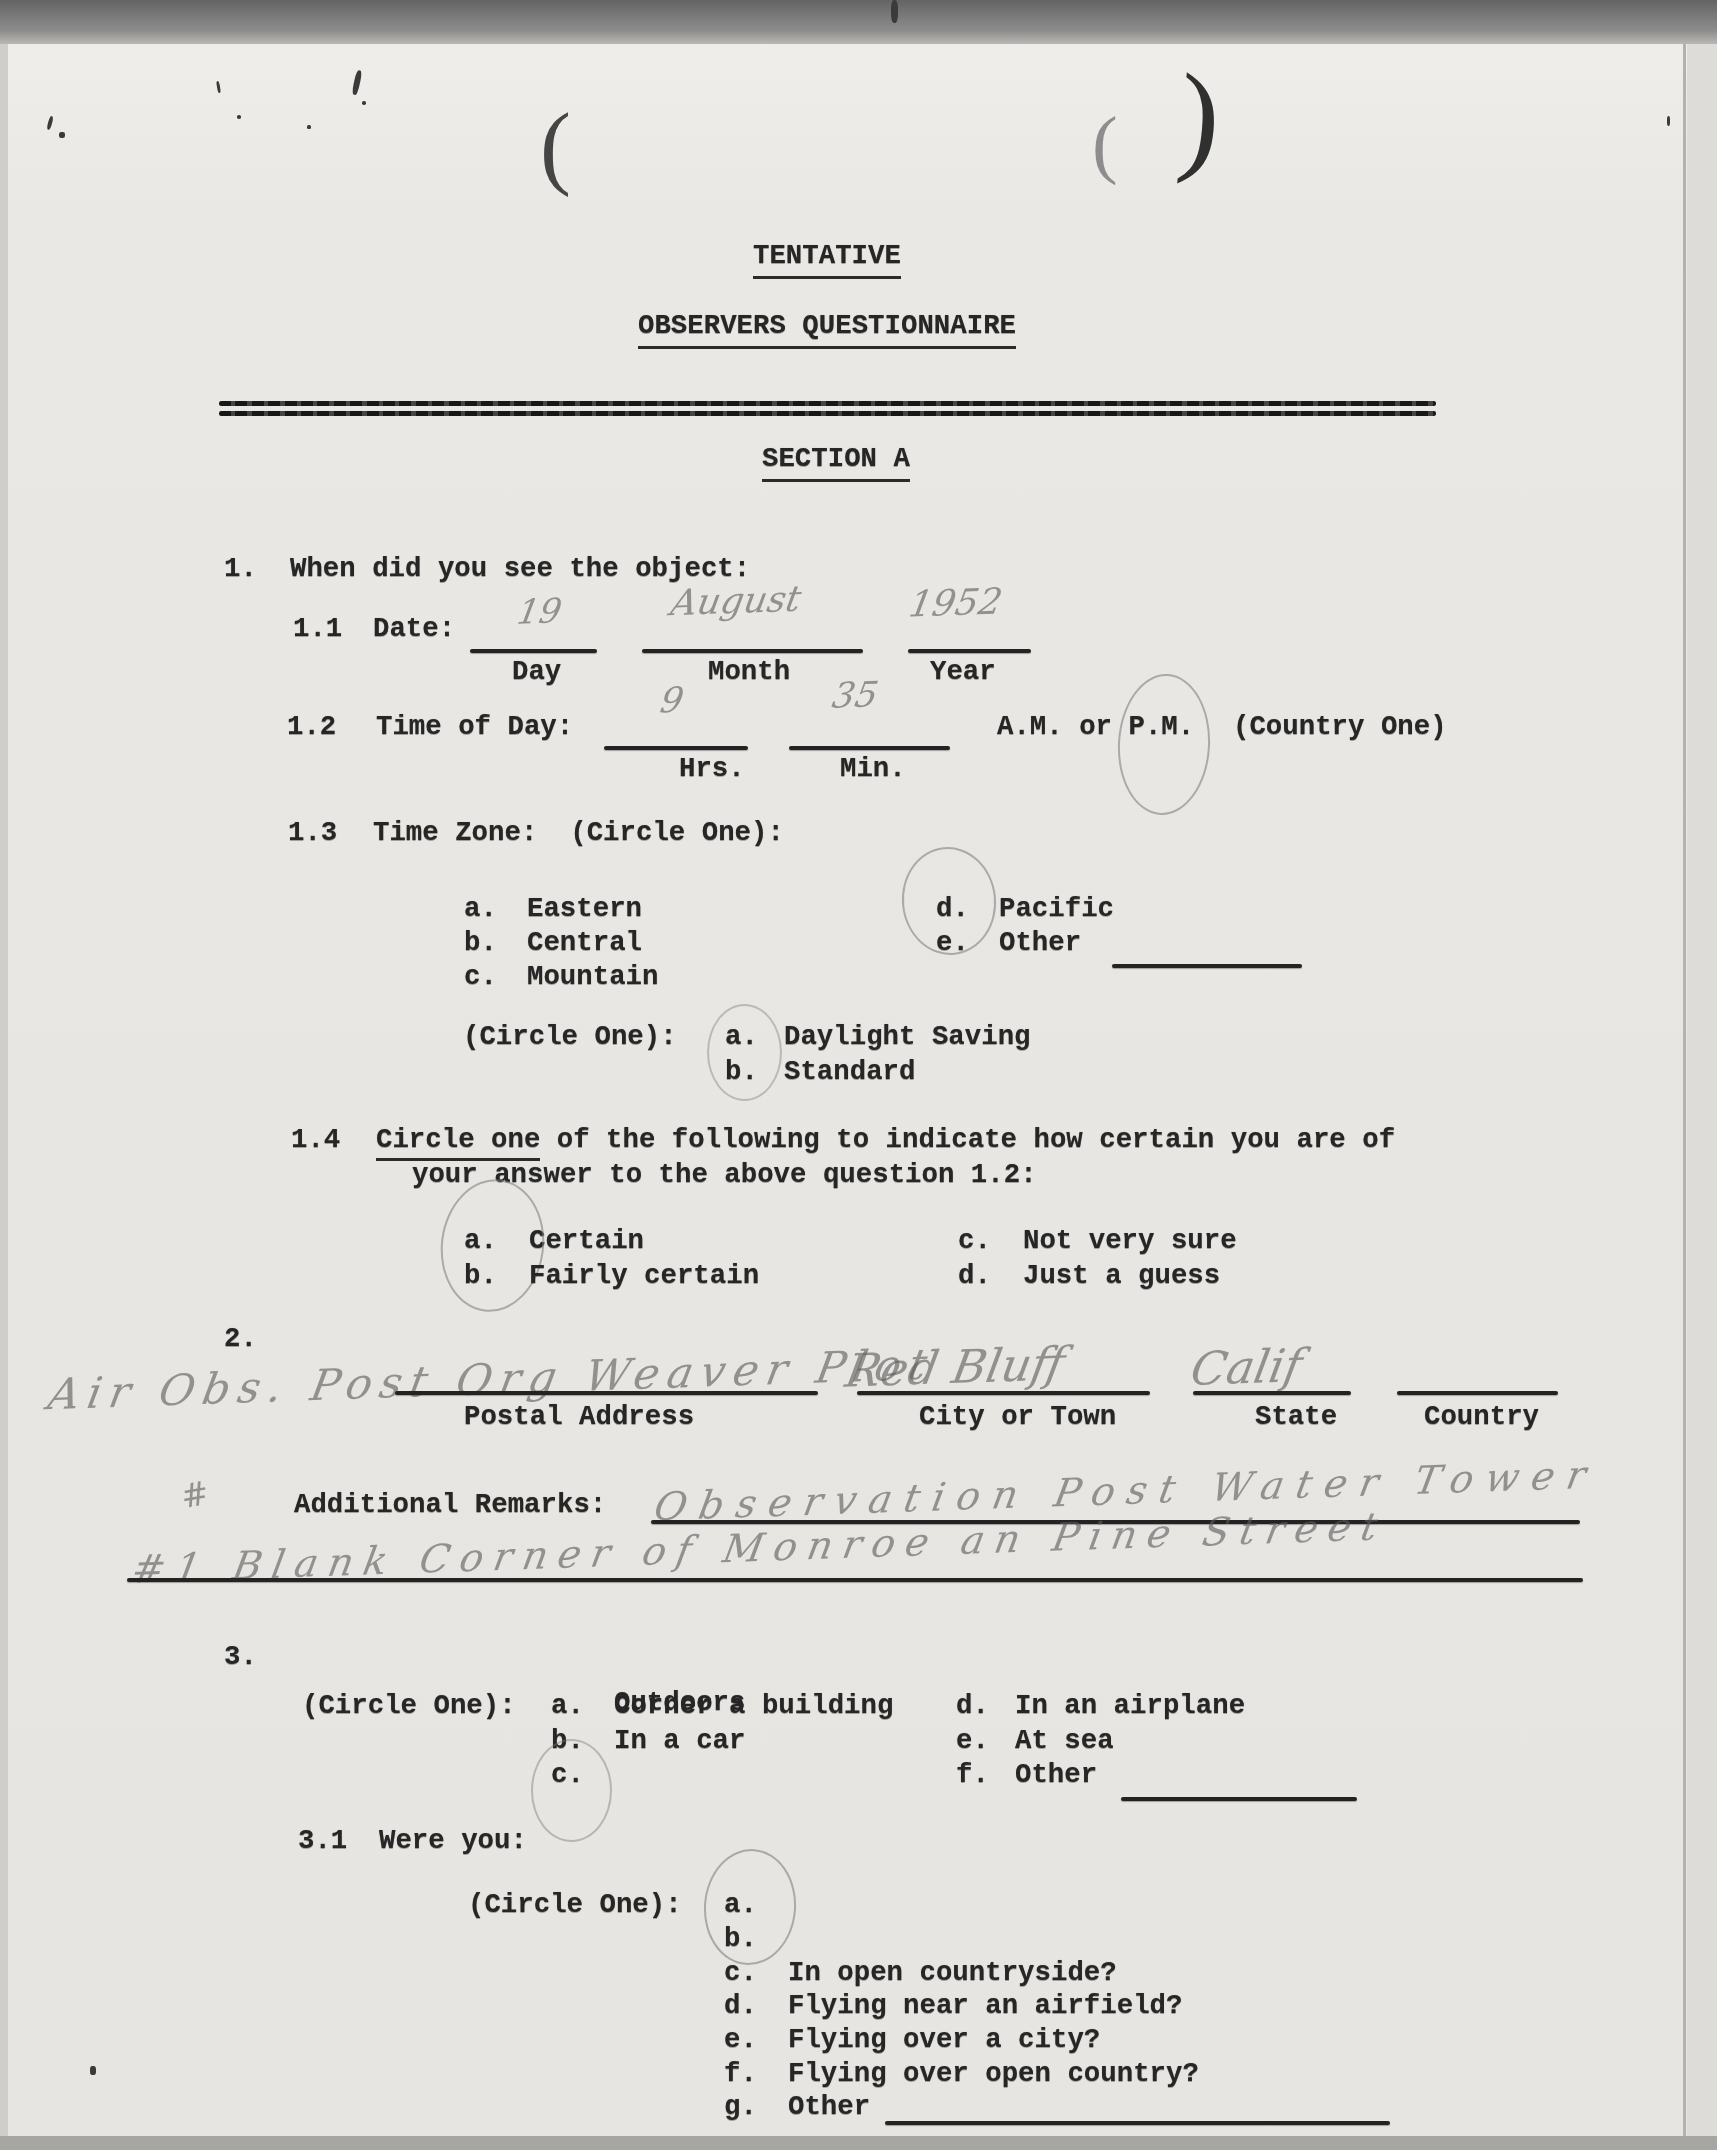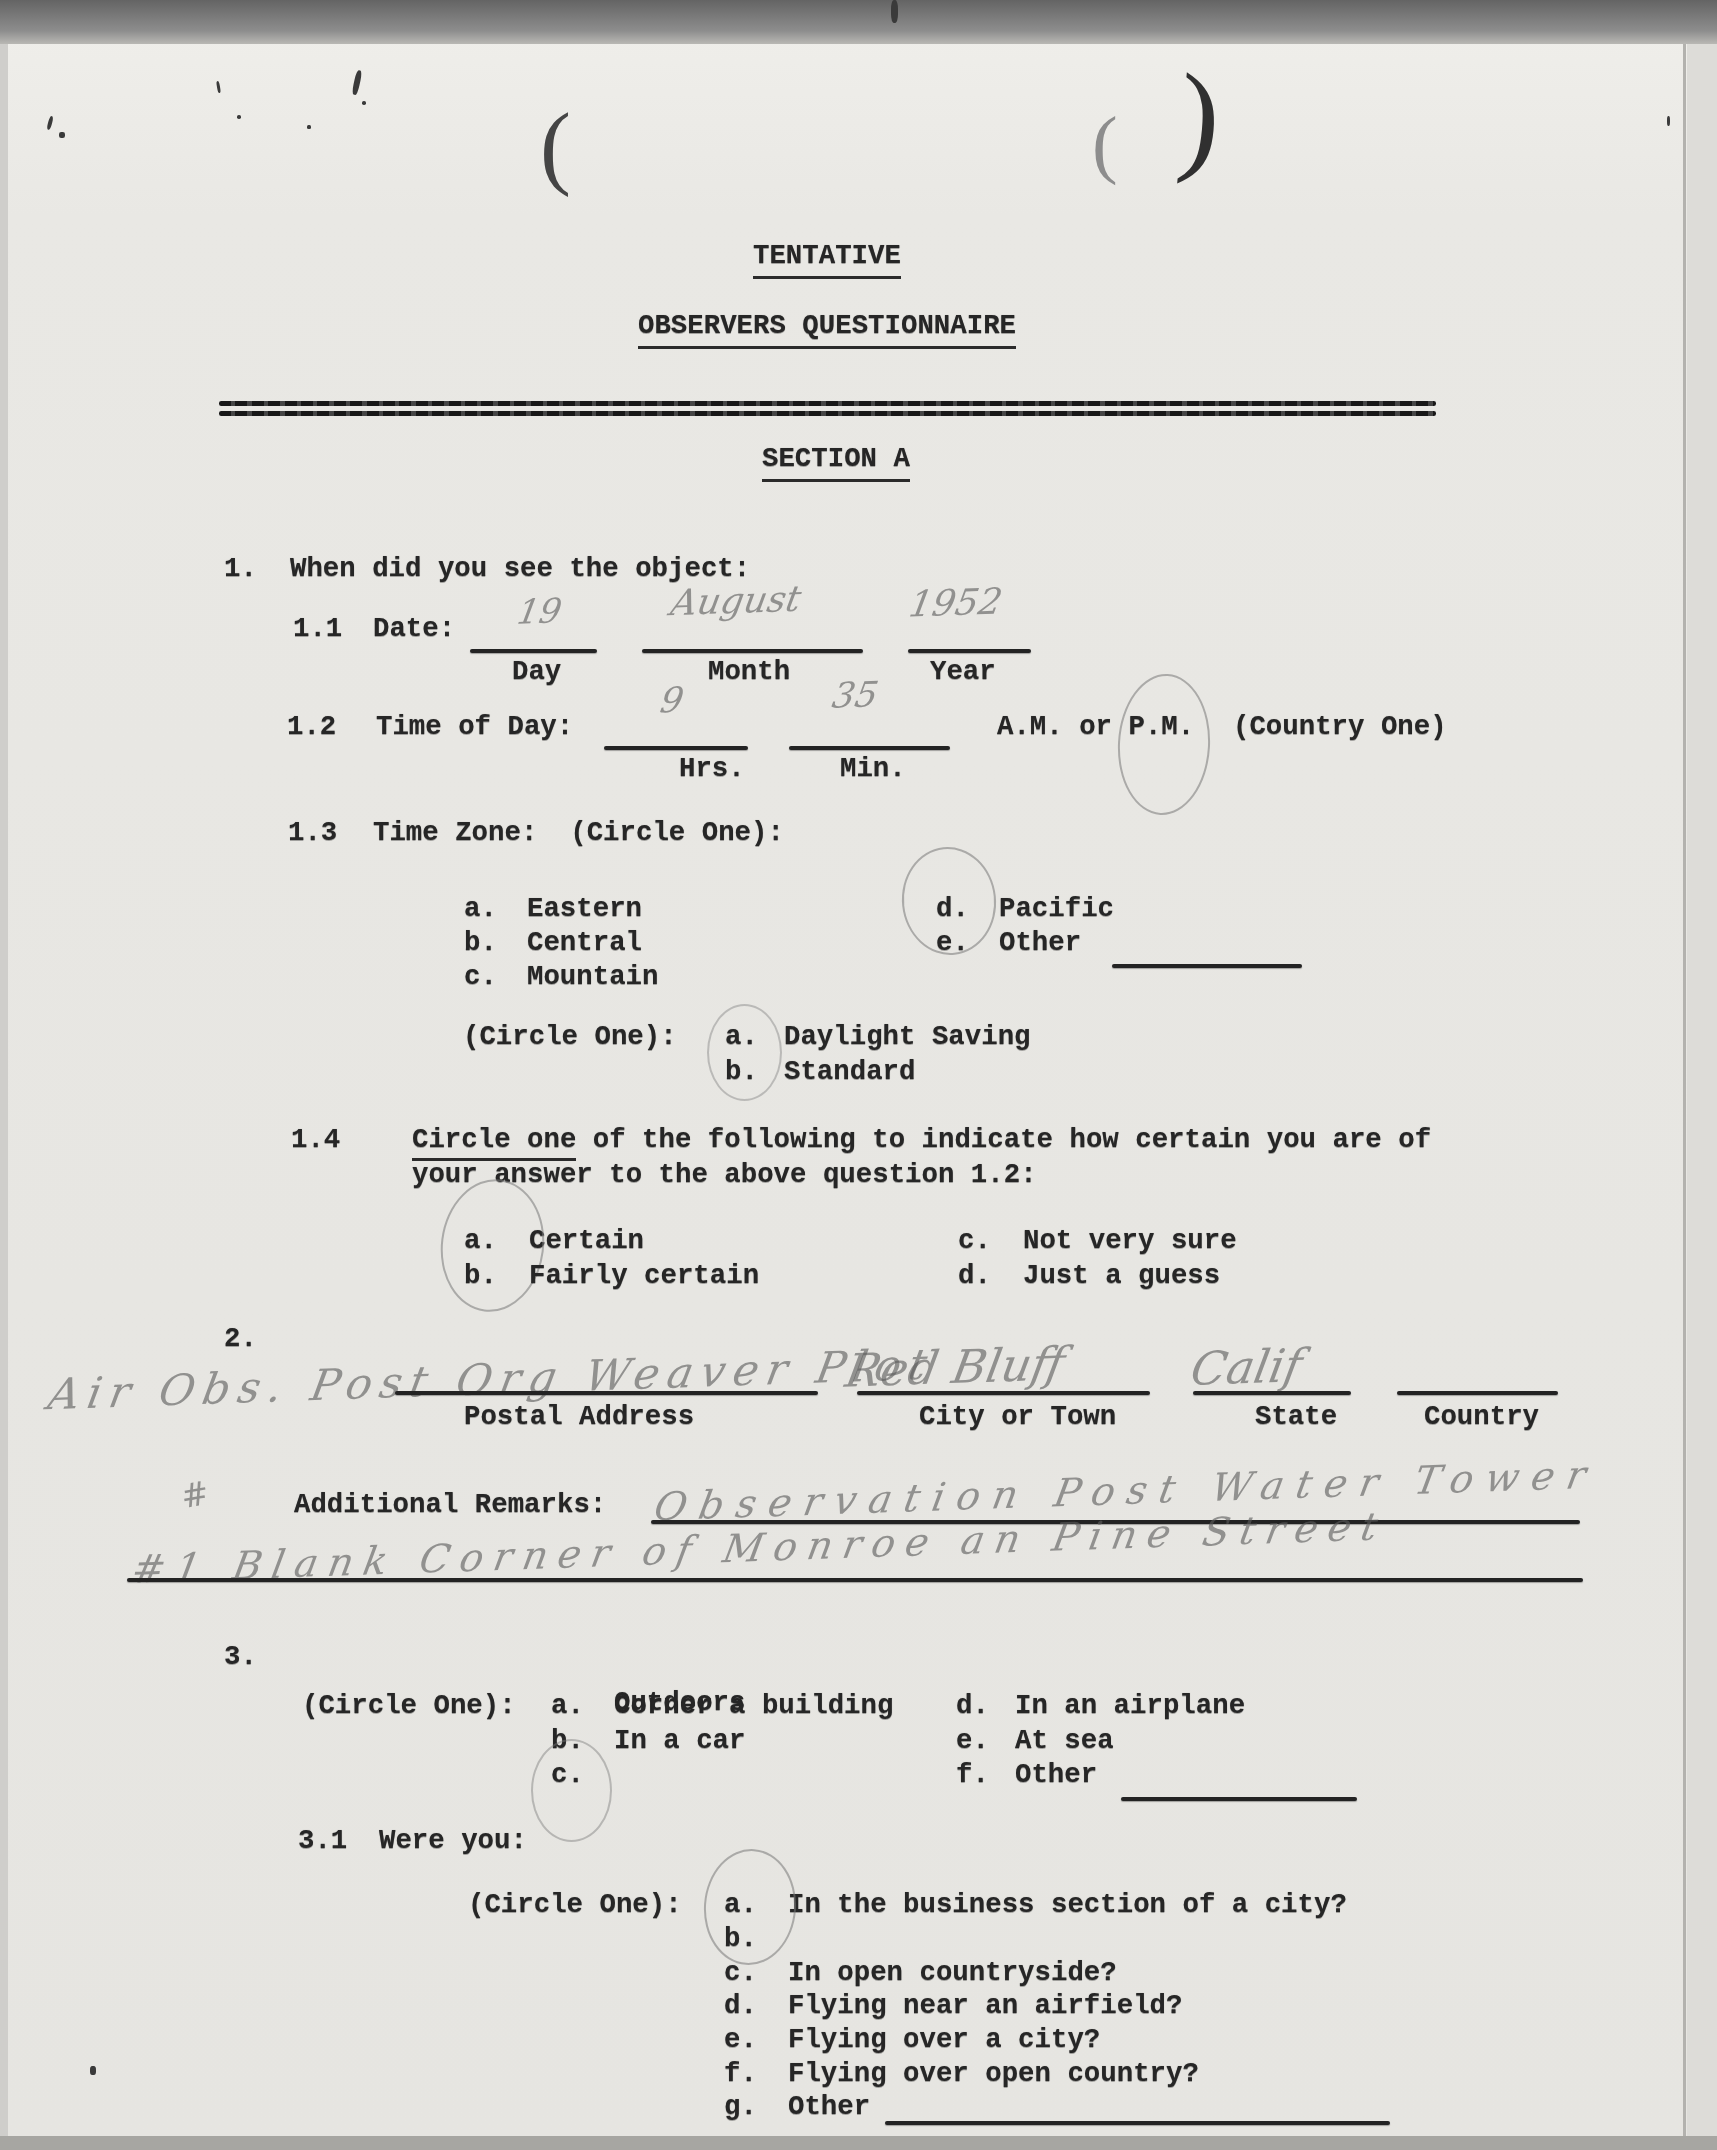--- a/index.html
+++ b/index.html
@@ -2,21 +2,21 @@
 <html style="font-size:8.8px"><head>
 <meta charset="utf-8">
 <style>
   html,body{margin:0;padding:0;background:#b9b8b4;}
   .page{position:absolute;top:0;left:0;width:1717px;height:2151px;overflow:hidden;
         background:linear-gradient(180deg,#f0efeb 0%,#e9e8e4 10%,#e7e6e2 60%,#e6e5e1 100%);}
   .t{position:absolute;font-family:"Liberation Mono",monospace;font-weight:700;font-size:27.4px;
      line-height:1.12;color:#262626;white-space:pre;
      text-shadow:0 0.5px 0.5px rgba(40,40,40,.35),0 0 1.1px rgba(40,40,40,.25);}
   .u{border-bottom:3.3px solid #2b2b2b;padding-bottom:4.4px;}
-  .inline-u{border-bottom:3.3px solid #2b2b2b;padding-bottom:3.3px;margin-left:36px;}
+  .inline-u{border-bottom:3.3px solid #2b2b2b;padding-bottom:3.3px;}
   .blank{position:absolute;height:3.8px;background:#232323;border-radius:2.2px;
          box-shadow:0 1.1px 1.1px rgba(50,50,50,.4);}
   .rule{position:absolute;height:5px;border-radius:2.2px;
         background:repeating-linear-gradient(90deg,#181818 0 12px,#454545 12px 16.4px);}
   .hw{position:absolute;font-family:"DejaVu Serif",serif;font-style:italic;
       color:rgba(92,92,92,.62);transform:skewX(-12deg) rotate(-2deg);white-space:pre;}
   .circle{position:absolute;border:2.2px solid rgba(120,120,120,.55);border-radius:50%;}
   .speck{position:absolute;background:#3a3a3a;border-radius:40%;}
   .mark{position:absolute;font-family:"Liberation Serif",serif;color:#4a4a4a;white-space:pre;}
   .band-top{position:absolute;left:0;top:0;width:1717px;height:44px;
@@ -151,21 +151,20 @@
   <span class="t" style="left:956px;top:1726px">e.</span>
   <span class="t" style="left:1015px;top:1726px">At sea</span>
   <span class="t" style="left:956px;top:1760px">f.</span>
   <span class="t" style="left:1015px;top:1760px">Other</span>
   <div class="blank" style="left:1121px;top:1797px;width:236px"></div>
 
   <span class="t" style="left:298px;top:1826px">3.1</span>
   <span class="t" style="left:379px;top:1826px">Were you:</span>
   <span class="t" style="left:468px;top:1890px">(Circle One):</span>
   <span class="t" style="left:724px;top:1890px">a.</span>
-  <span class="t" style="left:788px;top:1890px">In the business section of a city?</span>
   <div class="circle" style="left:704px;top:1849px;width:88px;height:112px;transform:rotate(4deg)"></div>
   <span class="t" style="left:724px;top:1924px">b.</span>
   <span class="t" style="left:724px;top:1958px">c.</span>
   <span class="t" style="left:788px;top:1958px">In open countryside?</span>
   <span class="t" style="left:724px;top:1991px">d.</span>
   <span class="t" style="left:788px;top:1991px">Flying near an airfield?</span>
   <span class="t" style="left:724px;top:2025px">e.</span>
   <span class="t" style="left:788px;top:2025px">Flying over a city?</span>
   <span class="t" style="left:724px;top:2059px">f.</span>
   <span class="t" style="left:788px;top:2059px">Flying over open country?</span>

